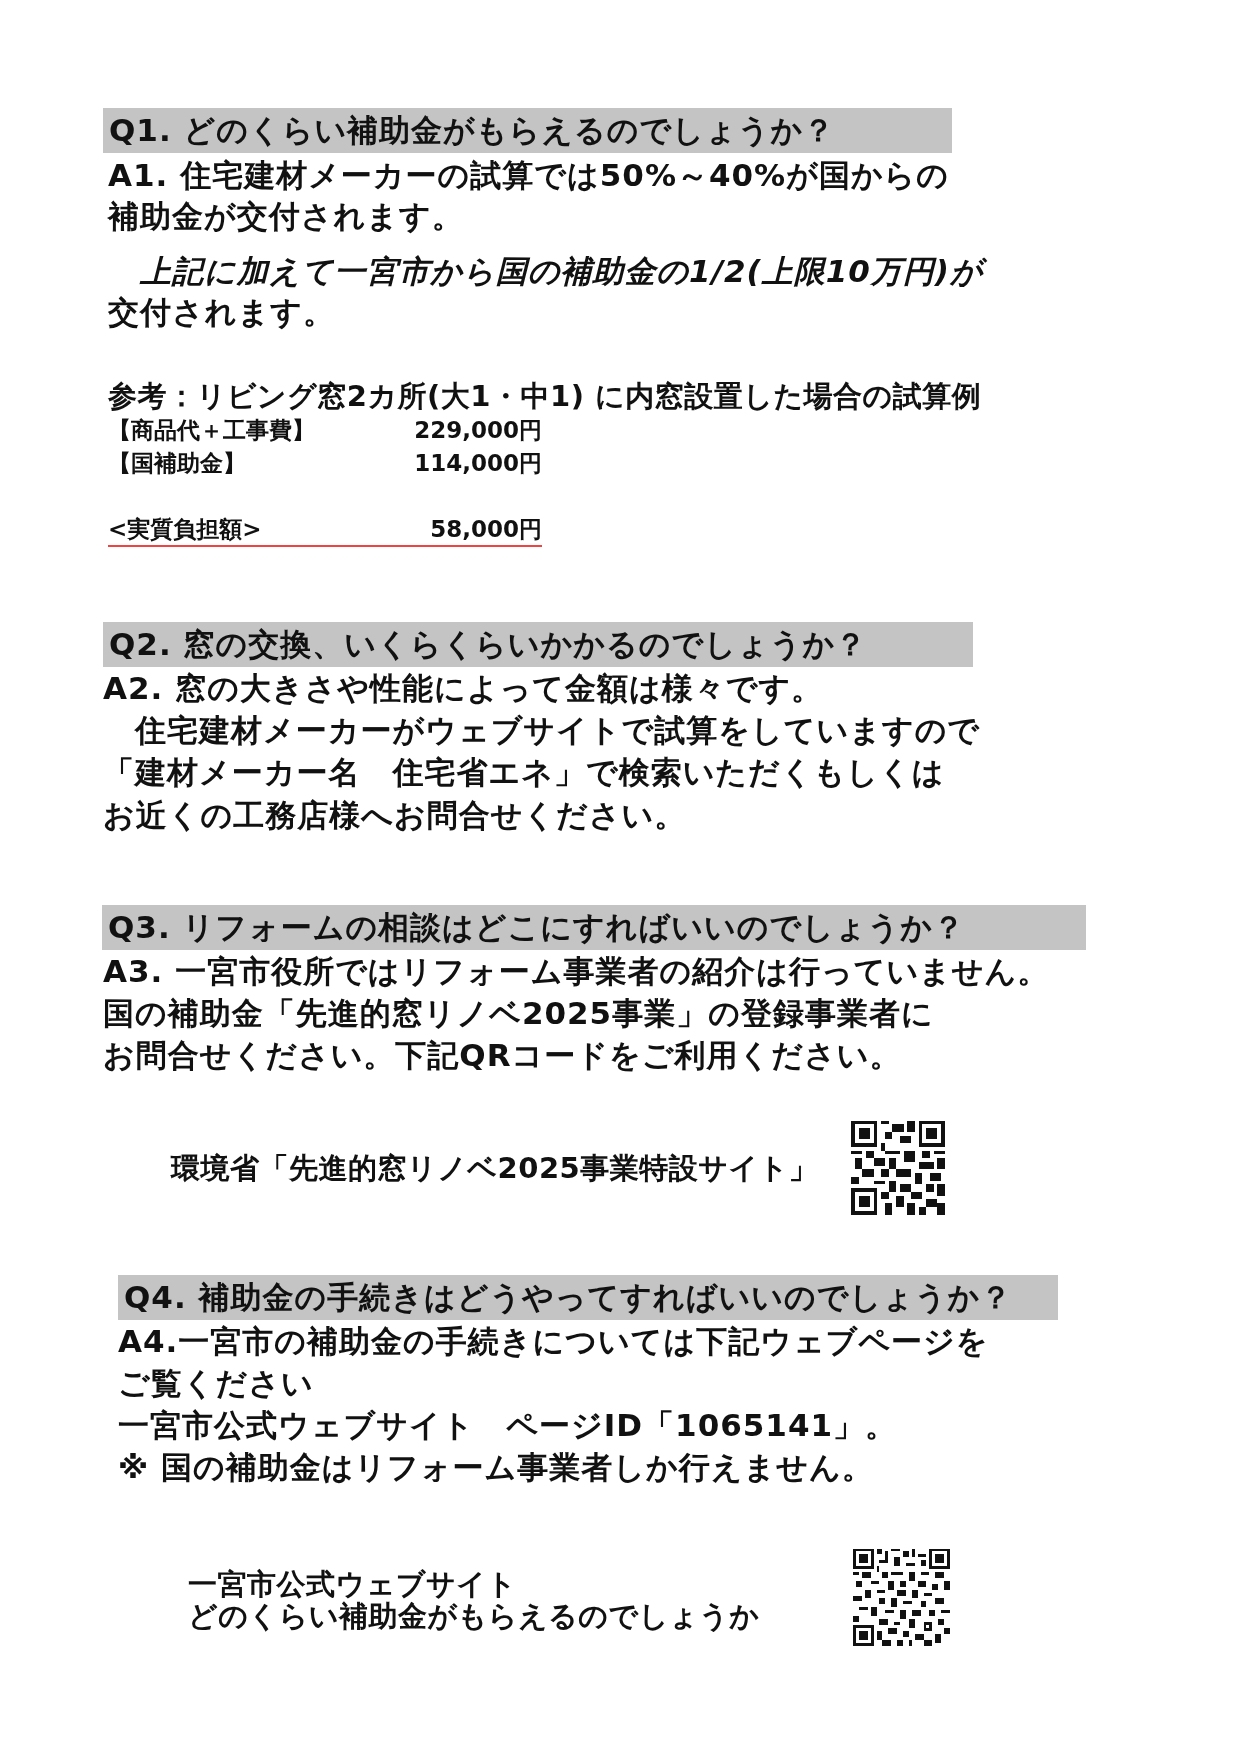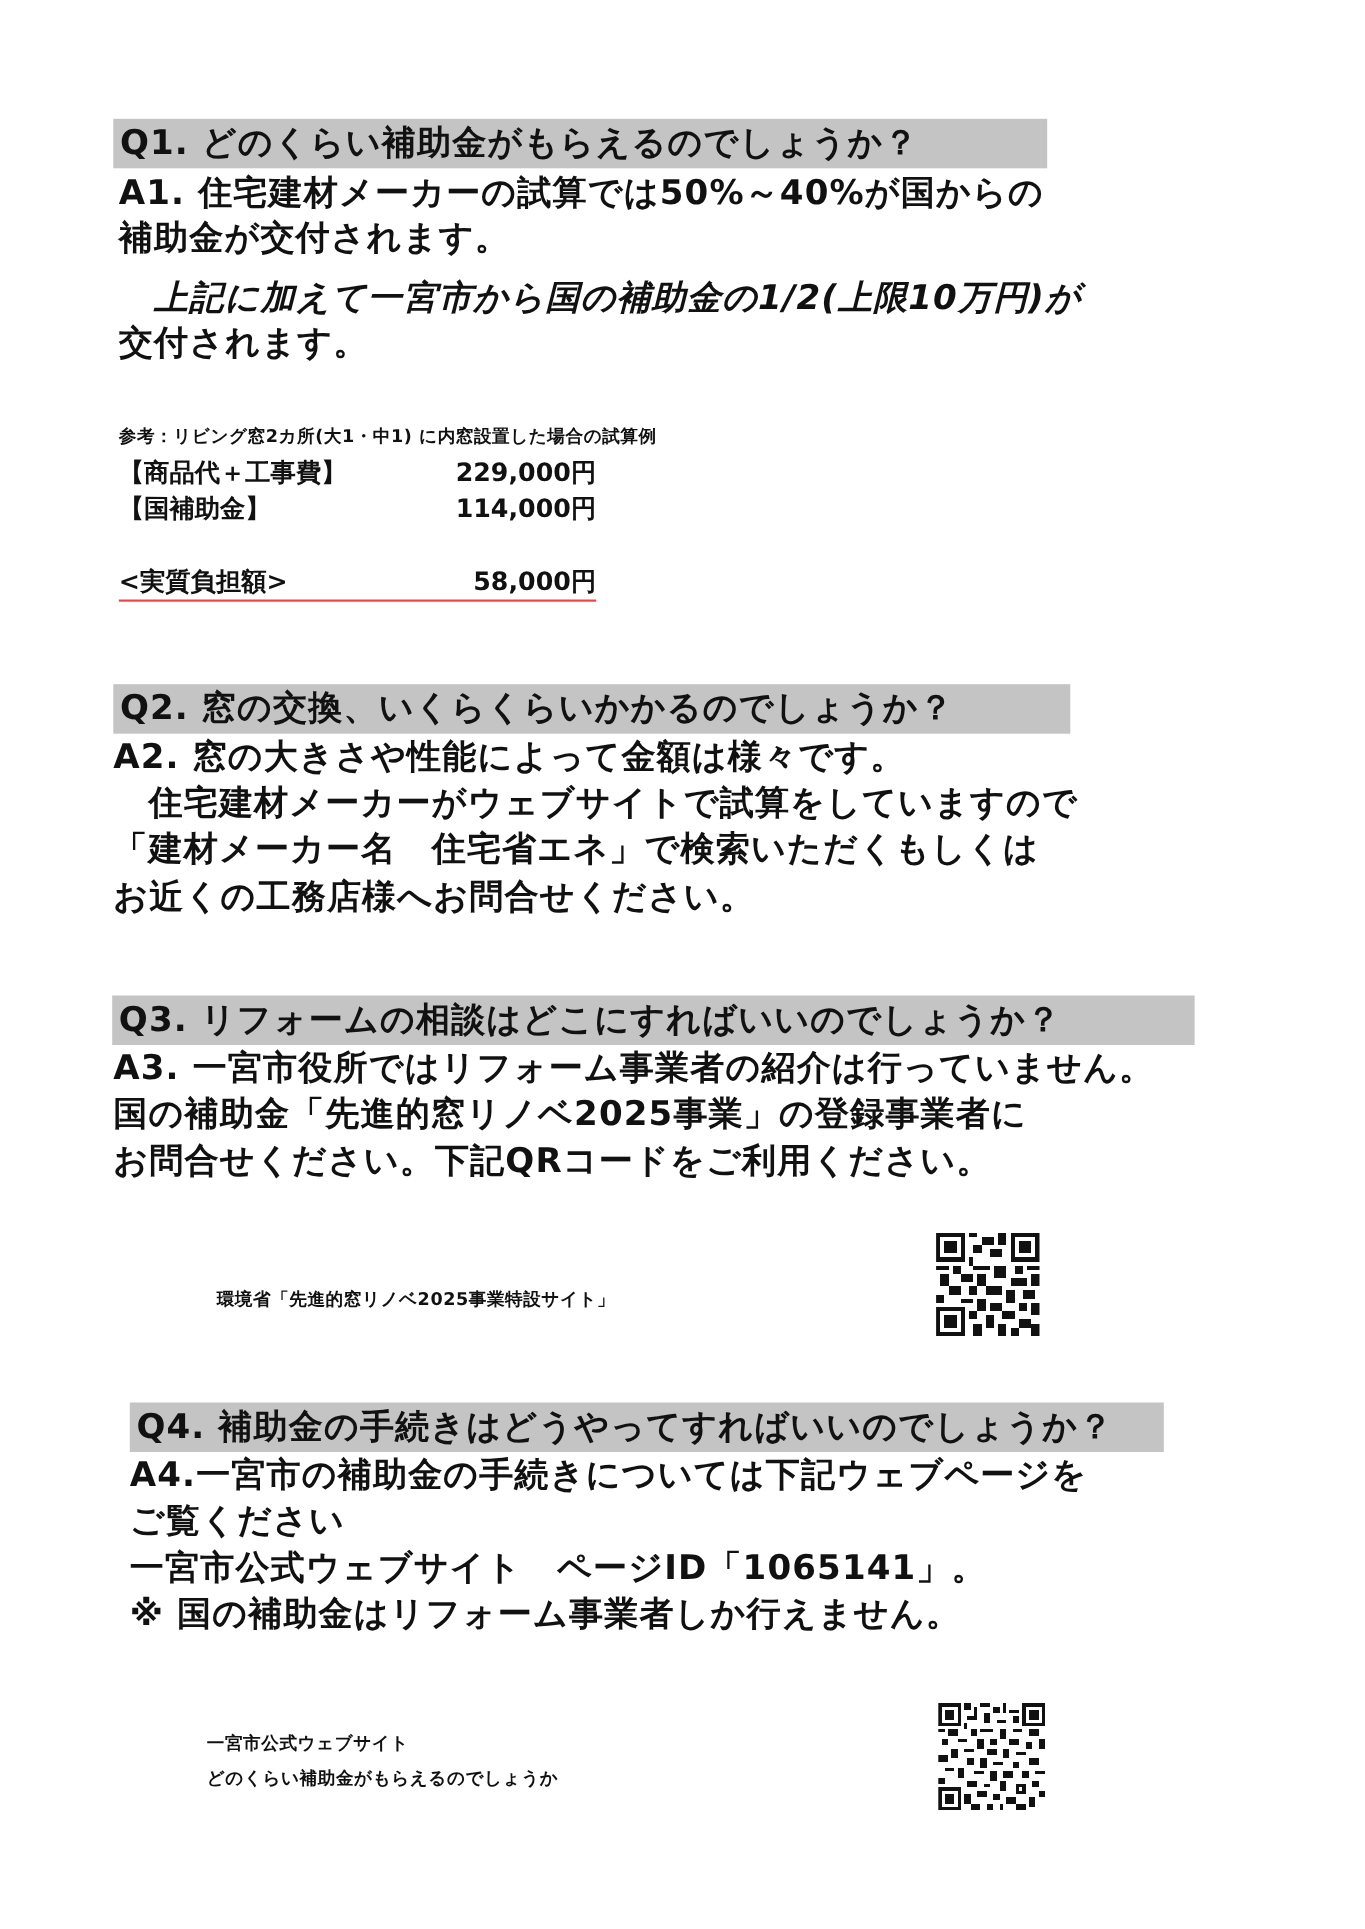--- a/index.html
+++ b/index.html
@@ -11,21 +11,21 @@
   .qbar {
     position: absolute; background: #c4c4c4; height: 45px;
     font-size: 31px; font-weight: bold; line-height: 45px;
     padding-left: 6px; box-sizing: border-box; letter-spacing: 1px;
   }
   .ans {
     position: absolute; font-size: 31px; font-weight: bold;
     line-height: 41px; letter-spacing: 1px; white-space: nowrap;
   }
   .small {
-    position: absolute; font-size: 16px; font-weight: bold;
+    position: absolute; font-size: 29px; font-weight: bold;
     line-height: 33px; white-space: nowrap; letter-spacing: 0.5px;
   }
   .calc-row { position: absolute; font-size: 23px; font-weight: bold; height: 32px; line-height: 32px; }
   .calc-label { position: absolute; left: 0; white-space: nowrap; }
   .calc-value { position: absolute; right: 0; white-space: nowrap; text-align: right; }
   .calc-underline { border-bottom: 2px solid #ef4444; }
   .qr {
     position: absolute; background: #fff;
   }
   .qr svg { display: block; width: 100%; height: 100%; }
@@ -60,21 +60,21 @@
 <div class="ans" style="left:103px; top:668px;">A2. 窓の大きさや性能によって金額は様々です。</div>
 <div class="ans" style="left:103px; top:710px;">　住宅建材メーカーがウェブサイトで試算をしていますので</div>
 <div class="ans" style="left:103px; top:752px;">「建材メーカー名　住宅省エネ」で検索いただくもしくは</div>
 <div class="ans" style="left:103px; top:795px;">お近くの工務店様へお問合せください。</div>
 
 <div class="qbar" style="left:102px; top:905px; width:984px;">Q3. リフォームの相談はどこにすればいいのでしょうか？</div>
 <div class="ans" style="left:103px; top:951px;">A3. 一宮市役所ではリフォーム事業者の紹介は行っていません。</div>
 <div class="ans" style="left:103px; top:993px;">国の補助金「先進的窓リノベ2025事業」の登録事業者に</div>
 <div class="ans" style="left:103px; top:1035px;">お問合せください。下記QRコードをご利用ください。</div>
 
-<div class="small" style="left:197px; top:1152px;margin-top:12px;">環境省「先進的窓リノベ2025事業特設サイト」</div>
+<div class="small" style="left:171px; top:1152px;">環境省「先進的窓リノベ2025事業特設サイト」</div>
 <div class="qr" style="left:851px; top:1120px; width:94px; height:95px;">
   <svg viewBox="0 0 25 25" shape-rendering="crispEdges">
     <rect width="25" height="25" fill="#fff"></rect>
     <g fill="#111">
       <rect x="0" y="0" width="7" height="7"></rect>
         <rect x="1" y="1" width="5" height="5" fill="#fff"></rect>
         <rect x="2" y="2" width="3" height="3"></rect>
       <rect x="18" y="0" width="7" height="7"></rect>
         <rect x="19" y="1" width="5" height="5" fill="#fff"></rect>
         <rect x="20" y="2" width="3" height="3"></rect>

